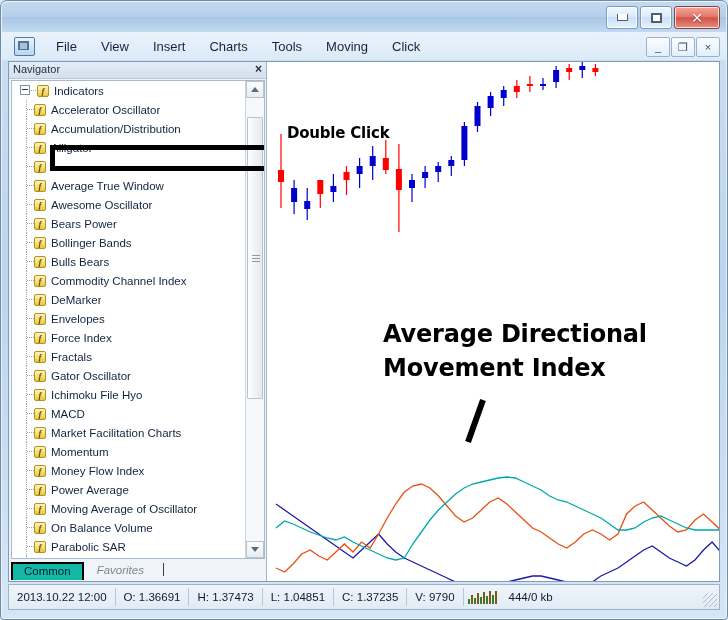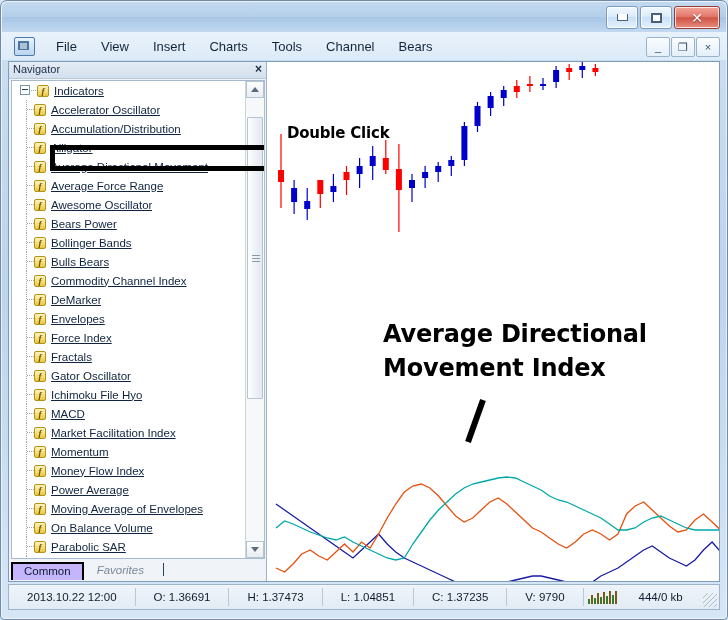--- a/index.html
+++ b/index.html
@@ -123,21 +123,21 @@
   .ficon{
     width:12px;height:12px;flex:none;margin-right:5px;
     border:1px solid #b39318;border-radius:2px;
     background:linear-gradient(180deg,#fdf3c2 0%,#f6dd78 55%,#e9c642 100%);
     color:#6a5400;font-size:9px;font-weight:bold;font-style:italic;
     line-height:11px;text-align:center;font-family:"Liberation Serif",serif;
     box-sizing:border-box;
   }
   .trow.root .ficon{margin-left:21px;}
   .trow.child .ficon{margin-left:0;}
-  .tlabel{overflow:hidden;text-decoration:underline;}
+  .tlabel{overflow:hidden;}
   
   .hilite{
     position:absolute;left:38px;top:64px;width:228px;height:26px;
     border:5px solid #000;box-sizing:border-box;z-index:6;pointer-events:none;
   }
   
   .sb{
     position:absolute;right:0;top:0;width:19px;height:477px;
     background:#f7f8fa;border-left:1px solid #cbd5df;box-sizing:border-box;
   }
@@ -160,21 +160,21 @@
   
   .tabs{
     position:absolute;left:2px;bottom:1px;width:254px;height:20px;
     display:flex;align-items:flex-end;
   }
   .tab{
     font-size:11.5px;padding:2px 12px 3px 12px;color:#25354c;
     border:1px solid transparent;box-sizing:border-box;
   }
   .tab.active{
-    background:#c4b5fd;border:2px solid #000;border-bottom:none;color:#0f1c2e;
+    background:#14b8a6;border:2px solid #000;border-bottom:none;color:#0f1c2e;
     padding:1px 11px 3px 11px;
   }
   .tab.inactive{color:#7b8796;font-style:italic;}
   .tabcaret{width:1px;height:13px;background:#30405a;margin:0 0 4px 6px;}
   
   .chart{
     position:absolute;left:259px;top:0;width:451px;height:519px;
     background:#fff;overflow:hidden;
   }
   .chart svg{display:block;}
@@ -186,21 +186,21 @@
   .ann-dc{left:19px;top:62px;font-size:15px;}
   .ann-adx{left:115px;top:255px;font-size:24px;line-height:34px;}
   .pointer{position:absolute;left:193px;top:336px;}
   
   .status{
     position:absolute;left:7px;top:583px;width:712px;height:26px;
     background:linear-gradient(180deg,#eef4fa 0%,#e2ebf4 100%);
     border:1px solid #9fb4c9;box-sizing:border-box;
     display:flex;align-items:center;font-size:11.5px;color:#101c2c;
   }
-  .scell{position:relative;padding:0 18px;height:18px;line-height:18px;}
+  .scell{position:relative;padding:0 8px;height:18px;line-height:18px;}
   .sdiv{width:1px;height:18px;background:#b9c7d6;}
   .volicon{display:flex;align-items:flex-end;gap:1px;height:13px;margin:0 4px;}
   .volicon i{display:block;width:2px;}
   .grip{
     position:absolute;right:2px;bottom:2px;width:14px;height:14px;
     background:
       linear-gradient(135deg,transparent 46%,#a8b6c4 46%,#a8b6c4 54%,transparent 54%) 0 0/5px 5px;
     opacity:.9;
   }
 </style>
@@ -223,22 +223,22 @@
     </div>
   </div>
 
   <div class="menubar">
     <div class="applogo"></div>
     <div class="mitem">File</div>
     <div class="mitem">View</div>
     <div class="mitem">Insert</div>
     <div class="mitem">Charts</div>
     <div class="mitem">Tools</div>
-    <div class="mitem">Channel</div>
-    <div class="mitem">Bears</div>
+    <div class="mitem">Moving</div>
+    <div class="mitem">Click</div>
     <div class="mdibtns">
       <div class="mdibtn">_</div>
       <div class="mdibtn">❐</div>
       <div class="mdibtn">×</div>
     </div>
   </div>
 
   <div class="client">
 
     <div class="nav">
@@ -270,27 +270,26 @@
             <div class="trow child">
               <span class="dotline"></span>
               <span class="dotstub"></span>
               <span class="ficon">f</span>
               <span class="tlabel">Alligator</span>
             </div>
             <div class="trow child">
               <span class="dotline"></span>
               <span class="dotstub"></span>
               <span class="ficon">f</span>
-              <span class="tlabel">Average Directional Movement</span>
-            </div>
-            <div class="trow child">
-              <span class="dotline"></span>
-              <span class="dotstub"></span>
-              <span class="ficon">f</span>
-              <span class="tlabel">Average Force Range</span>
+            </div>
+            <div class="trow child">
+              <span class="dotline"></span>
+              <span class="dotstub"></span>
+              <span class="ficon">f</span>
+              <span class="tlabel">Average True Window</span>
             </div>
             <div class="trow child">
               <span class="dotline"></span>
               <span class="dotstub"></span>
               <span class="ficon">f</span>
               <span class="tlabel">Awesome Oscillator</span>
             </div>
             <div class="trow child">
               <span class="dotline"></span>
               <span class="dotstub"></span>
@@ -354,21 +353,21 @@
             <div class="trow child">
               <span class="dotline"></span>
               <span class="dotstub"></span>
               <span class="ficon">f</span>
               <span class="tlabel">MACD</span>
             </div>
             <div class="trow child">
               <span class="dotline"></span>
               <span class="dotstub"></span>
               <span class="ficon">f</span>
-              <span class="tlabel">Market Facilitation Index</span>
+              <span class="tlabel">Market Facilitation Charts</span>
             </div>
             <div class="trow child">
               <span class="dotline"></span>
               <span class="dotstub"></span>
               <span class="ficon">f</span>
               <span class="tlabel">Momentum</span>
             </div>
             <div class="trow child">
               <span class="dotline"></span>
               <span class="dotstub"></span>
@@ -378,21 +377,21 @@
             <div class="trow child">
               <span class="dotline"></span>
               <span class="dotstub"></span>
               <span class="ficon">f</span>
               <span class="tlabel">Power Average</span>
             </div>
             <div class="trow child">
               <span class="dotline"></span>
               <span class="dotstub"></span>
               <span class="ficon">f</span>
-              <span class="tlabel">Moving Average of Envelopes</span>
+              <span class="tlabel">Moving Average of Oscillator</span>
             </div>
             <div class="trow child">
               <span class="dotline"></span>
               <span class="dotstub"></span>
               <span class="ficon">f</span>
               <span class="tlabel">On Balance Volume</span>
             </div>
             <div class="trow child">
               <span class="dotline"></span>
               <span class="dotstub"></span>

